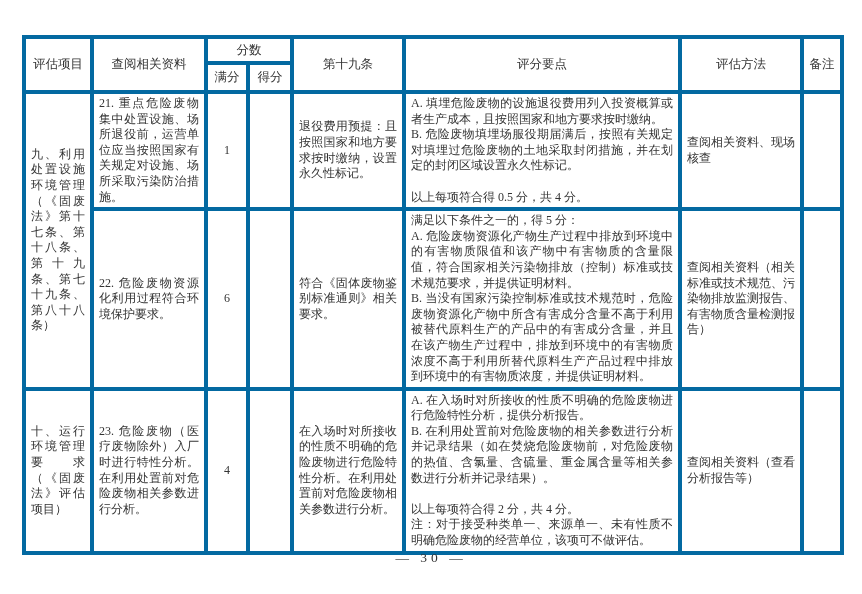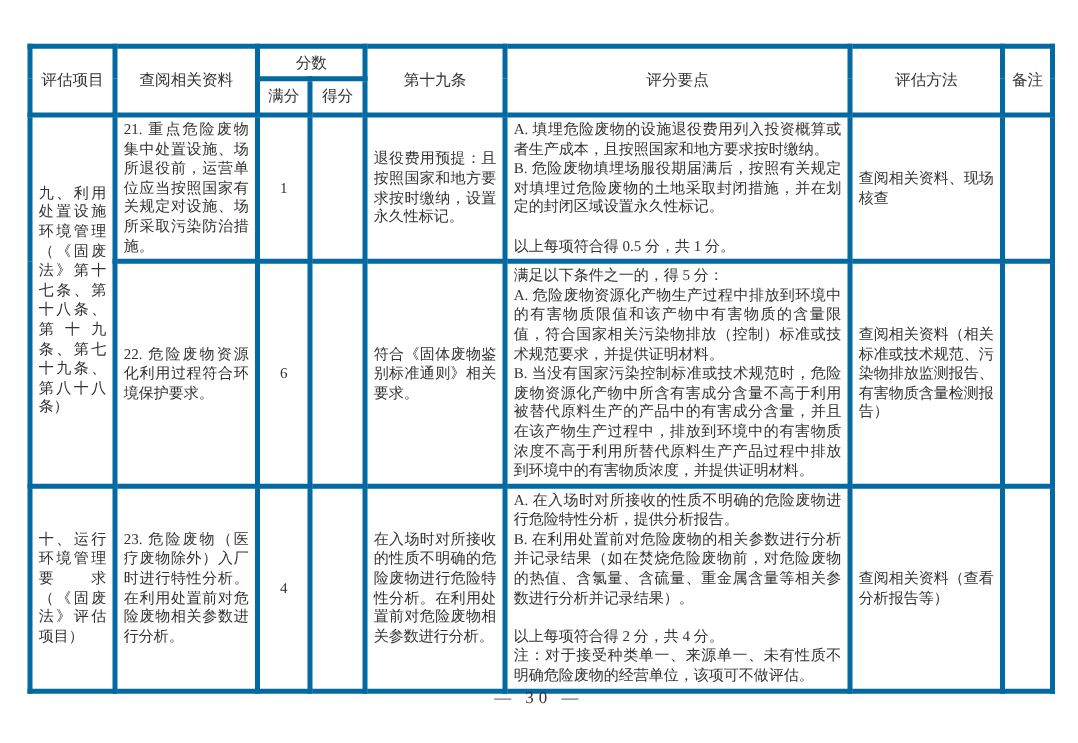--- a/index.html
+++ b/index.html
@@ -124,21 +124,21 @@
     <tbody>
       <tr class="row21">
         <td class="group" rowspan="2">九、利用处置设施环境管理（《固废法》第十七条、第十八条、第十九条、第七十九条、第八十八条）</td>
         <td class="content">21. 重点危险废物集中处置设施、场所退役前，运营单位应当按照国家有关规定对设施、场所采取污染防治措施。</td>
         <td class="num">1</td>
         <td class="num"></td>
         <td class="standard">退役费用预提：且按照国家和地方要求按时缴纳，设置永久性标记。</td>
         <td class="points">A. 填埋危险废物的设施退役费用列入投资概算或者生产成本，且按照国家和地方要求按时缴纳。
 B. 危险废物填埋场服役期届满后，按照有关规定对填埋过危险废物的土地采取封闭措施，并在划定的封闭区域设置永久性标记。
 
-以上每项符合得 0.5 分，共 1 分。</td>
+以上每项符合得 0.5 分，共 4 分。</td>
         <td class="method">查阅相关资料、现场核查</td>
         <td class="note"></td>
       </tr>
       <tr class="row22">
         <td class="content">22. 危险废物资源化利用过程符合环境保护要求。</td>
         <td class="num">6</td>
         <td class="num"></td>
         <td class="standard">符合《固体废物鉴别标准通则》相关要求。</td>
         <td class="points">满足以下条件之一的，得 5 分：
 A. 危险废物资源化产物生产过程中排放到环境中的有害物质限值和该产物中有害物质的含量限值，符合国家相关污染物排放（控制）标准或技术规范要求，并提供证明材料。

